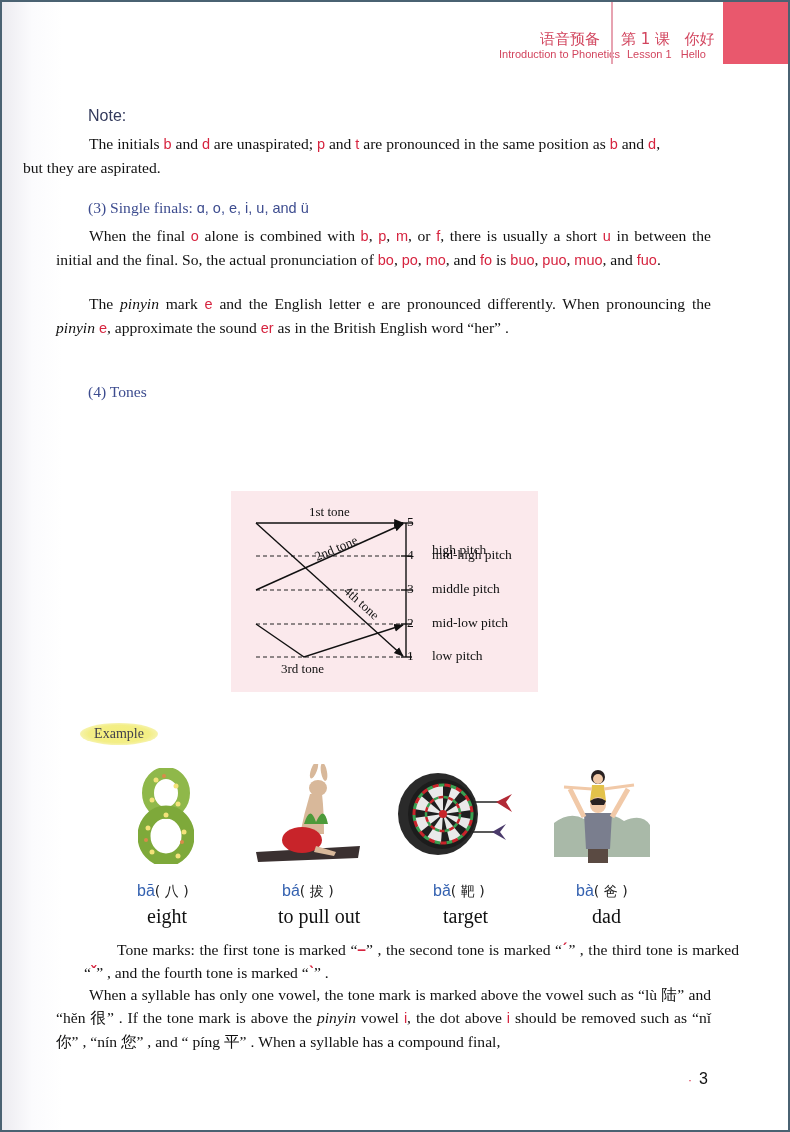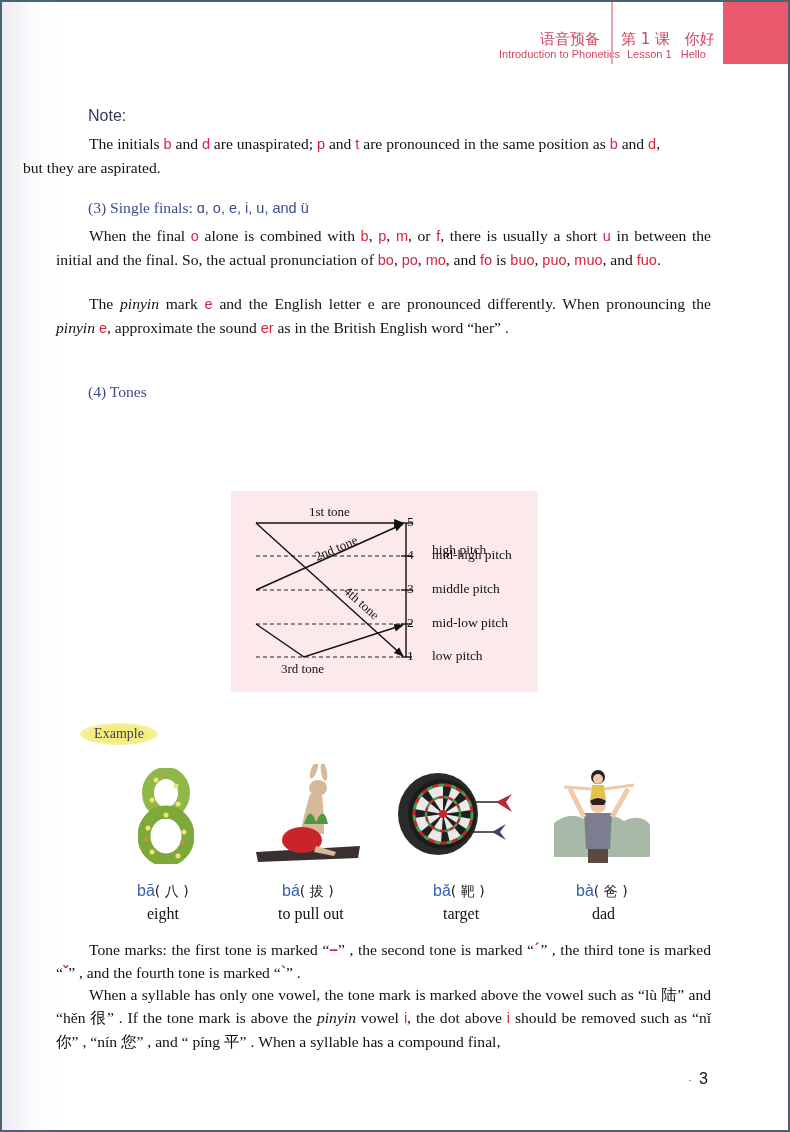--- a/index.html
+++ b/index.html
@@ -34,21 +34,21 @@
   .badge {
     position: absolute; left: 78px; top: 721px; width: 78px; height: 22px;
     background: radial-gradient(ellipse at center, #f4ef7a 0%, #f3ee86 55%, #f8f6c4 80%, rgba(255,255,255,0) 100%);
     border-radius: 50%;
     font-family: Liberation Serif, serif; font-size: 14px; color: #3f3f4d;
     text-align: center; line-height: 22px;
   }
   
   .ex-py { position: absolute; font-family: "Liberation Sans", sans-serif; font-size: 16px; color: #3461b0; white-space: nowrap; }
   .ex-py .cn { color: #222; font-family: "DejaVu Sans", sans-serif; font-size: 14px; }
-  .ex-gloss { position: absolute; font-size: 16px; color: #111; white-space: nowrap; }
+  .ex-gloss { position: absolute; font-size: 20px; color: #111; white-space: nowrap; }
   .pagenum { position: absolute; font-family: "Liberation Sans", sans-serif; font-size: 16px; color: #111; }
   .pagenum .dot { color: #d6243f; font-size: 12px; margin-right: 7px; }
   .mark { color: #d6243f; font-family: "Liberation Sans", sans-serif; font-weight: bold; }
 </style>
 </head>
 <body>
 
 <div class="page">
 
   <div class="abs hdr-cn" style="left:538px; top:28px;">语音预备</div>
@@ -215,21 +215,21 @@
   <div class="ex-py" style="left:431px; top:880px;">
     <span>bǎ</span><span class="cn">( 靶 )</span>
   </div>
   <div class="ex-gloss" style="left:441px; top:903px;">target</div>
 
   <div class="ex-py" style="left:574px; top:880px;">
     <span>bà</span><span class="cn">( 爸 )</span>
   </div>
   <div class="ex-gloss" style="left:590px; top:903px;">dad</div>
 
-  <div class="p indent" style="top:936px;">
+  <div class="p indent" style="top:936px;margin-left:28px;">
     <span>Tone marks: the first tone is marked “</span><span class="mark">–</span><span>” , the second tone is marked “</span><span class="mark">ˊ</span><span>” , the third tone</span>
     <span>is marked “</span><span class="mark">ˇ</span><span>” , and the fourth tone is marked “</span><span class="mark">ˋ</span><span>” .</span>
   </div>
 
   <div class="p indent" style="top:981px;">
     <span>When a syllable has only one vowel, the tone mark is marked above the vowel such as “lù</span>
     <span>陆” and “hěn 很” . If the tone mark is above the </span><i>pinyin</i><span> vowel </span><span class="red">i</span><span>, the dot above </span><span class="red">i</span><span> should be</span>
     <span>removed such as “nǐ 你” , “nín 您” , and “ píng 平” . When a syllable has a compound final,</span>
   </div>
 

